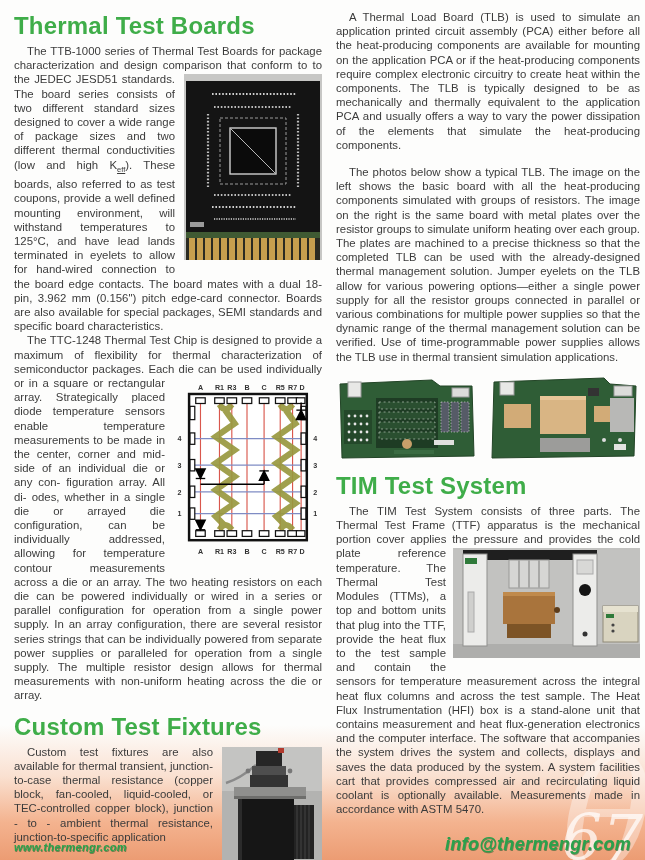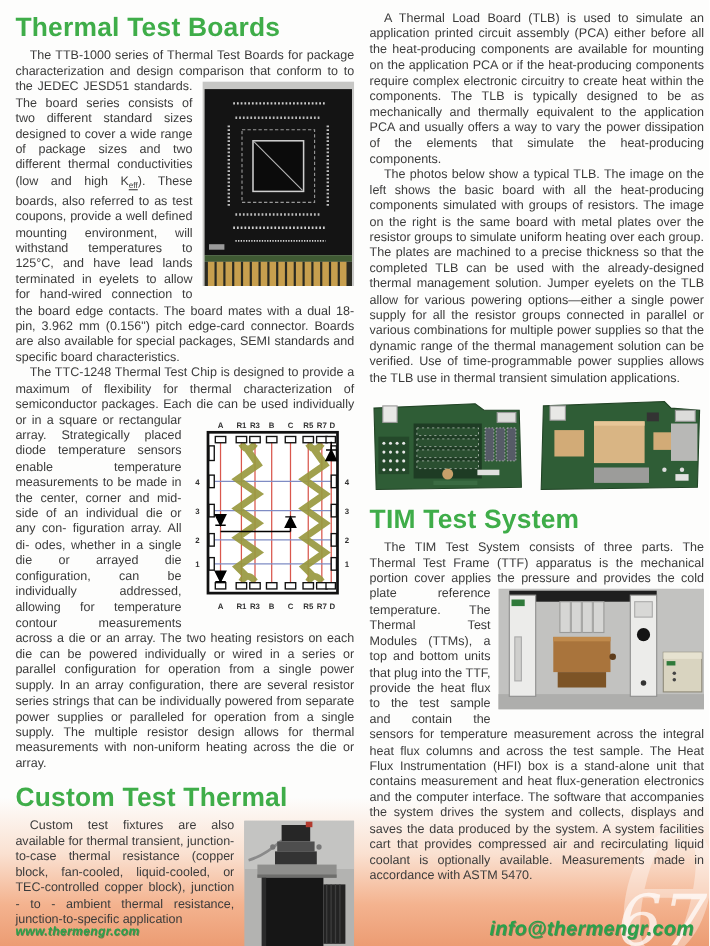--- a/index.html
+++ b/index.html
@@ -17,21 +17,21 @@
     font-style:italic;color:#2aa14b;letter-spacing:.3px;text-shadow:.6px .6px 0 rgba(22,94,44,.55);}
   .email-link{position:absolute;right:14px;bottom:5px;z-index:2;font-size:18px;font-weight:bold;
     font-style:italic;color:#2aa14b;letter-spacing:.3px;text-shadow:.6px .6px 0 rgba(22,94,44,.55);}
   
   .col{position:absolute;top:10px;z-index:1;}
   .col-left{left:14px;width:308px;}
   .col-right{left:336px;width:304px;}
   h2.green{font-size:24px;font-weight:800;color:#3fad49;margin:10px 0 4px;letter-spacing:.2px;}
   h2.first{margin-top:2px;}
   p.body{font-size:11.4px;line-height:14.2px;text-align:justify;color:#3b3b3b;margin:0;text-indent:13px;}
-  p.body.gap{}
+  p.body.gap{margin-top:13px;}
   sub.kf{font-size:7.5px;text-decoration:underline;}
   .section::after{content:"";display:block;clear:both;}
   
   .img-ttb{float:right;width:138px;height:186px;margin:2px 0 3px 9px;}
   .img-ttc{float:right;width:150px;height:182px;margin:2px 0 3px 7px;}
   .img-fixture{float:right;width:100px;height:148px;margin:2px 0 3px 9px;}
   .img-tim{float:right;width:187px;height:110px;margin:2px 0 3px 7px;}
   .tlb-row{display:flex;gap:10px;margin:10px 0 4px;}
   svg{display:block;}
   svg text{font-family:"Liberation Sans",sans-serif;}
@@ -183,21 +183,21 @@
             <line x1="30" y1="108" x2="97" y2="108" stroke-width="1.6"></line>
             <line x1="97" y1="104" x2="97" y2="108"></line>
             <path d="M25,146 L35,146 L30,156 Z"></path>
               <line x1="25" y1="156" x2="35" y2="156"></line>
           </g>
         </svg><span>square or rectangular array. Strategically placed diode temperature sensors enable temperature measurements to be made in the center, corner and mid-side of an individual die or any con- figuration array. All di- odes, whether in a single die or arrayed die configuration, can be individually addressed, allowing for temperature contour measurements across a die or an array. The two heating resistors on each die can be powered individually or wired in a series or parallel configuration for operation from a single power supply. In an array configuration, there are several resistor series strings that can be individually powered from separate power supplies or paralleled for operation from a single supply. The multiple resistor design allows for thermal measurements with non-uniform heating across the die or array.</span>
       </p>
     </div>
 
     <div class="section">
-      <h2 class="green">Custom Test Thermal</h2>
+      <h2 class="green">Custom Test Fixtures</h2>
       <p class="body">
         <svg class="img-fixture" viewBox="0 0 100 148" aria-hidden="true">
           <rect width="100" height="148" fill="#b3b3b1"></rect>
           <rect width="100" height="44" fill="#c4c4c2"></rect>
           <path d="M4,36 Q18,32 34,18" stroke="#8a8a8a" stroke-width="2.4" fill="none"></path>
           <rect x="34" y="4" width="26" height="15" fill="#262626"></rect>
           <rect x="56" y="1" width="6" height="5" fill="#b23a2e"></rect>
           <rect x="30" y="19" width="34" height="9" fill="#4e4e4e"></rect>
           <circle cx="26" cy="24" r="2.4" fill="#777"></circle>
             <circle cx="68" cy="24" r="2.4" fill="#777"></circle>

